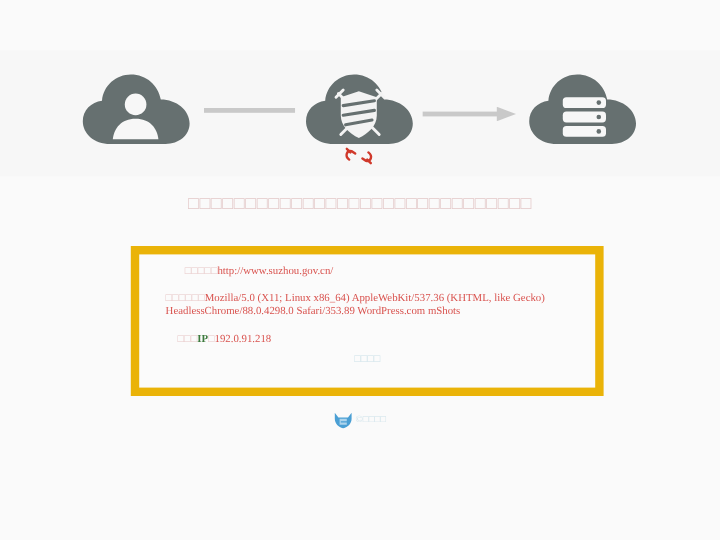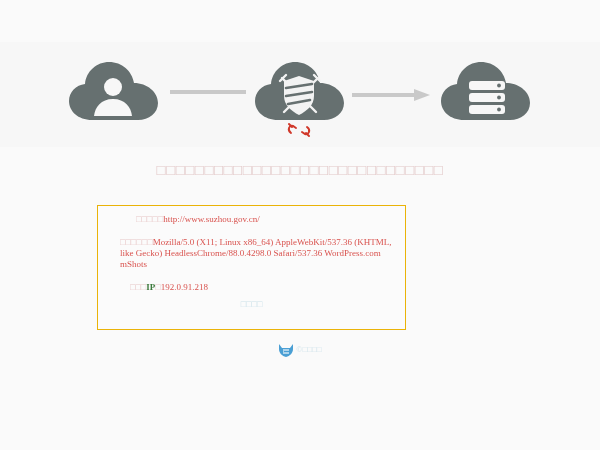--- a/index.html
+++ b/index.html
@@ -68,23 +68,23 @@
     font-size: 15px;
     line-height: 20px;
     color: #e3c9c9;
     letter-spacing: 0.5px;
     white-space: nowrap;
   }
 
   
   #info-box {
     position: absolute;
-    left: 97px; top: 205px;
-    width: 309px; height: 125px;
-    border: 1px solid #eab308;
+    left: 109px; top: 205px;
+    width: 394px; height: 125px;
+    border: 7px solid #eab308;
     background: #fbfbfb;
     padding: 8px 10px 4px 10px;
   }
   .info-line {
     font-size: 9px;
     line-height: 11px;
     color: #d9534f;
     margin: 0 0 12px 0;
     text-align: left;
   }
@@ -208,21 +208,21 @@
 
   <div id="heading">□□□□□□□□□□□□□□□□□□□□□□□□□□□□□□</div>
 
   <div id="info-box">
 
     <p class="info-line" id="line-url">
       <span class="tofu">□□□□□</span><span>http://www.suzhou.gov.cn/</span>
     </p>
 
     <p class="info-line" id="line-agent">
-      <span class="tofu">□□□□□□</span><span>Mozilla/5.0 (X11; Linux x86_64) AppleWebKit/537.36 (KHTML, like Gecko) HeadlessChrome/88.0.4298.0 Safari/537.36 WordPress.com mShots</span>
+      <span class="tofu">□□□□□□</span><span>Mozilla/5.0 (X11; Linux x86_64) AppleWebKit/537.36 (KHTML, like Gecko) HeadlessChrome/88.0.4298.0 Safari/353.89 WordPress.com mShots</span>
     </p>
 
     <p class="info-line" id="line-ip">
       <span class="tofu">□□□</span><span class="ip-label">IP</span><span class="tofu">□</span><span>192.0.91.218</span>
     </p>
 
 
     <a href="#" id="box-link">□□□□</a>
   </div>
 

